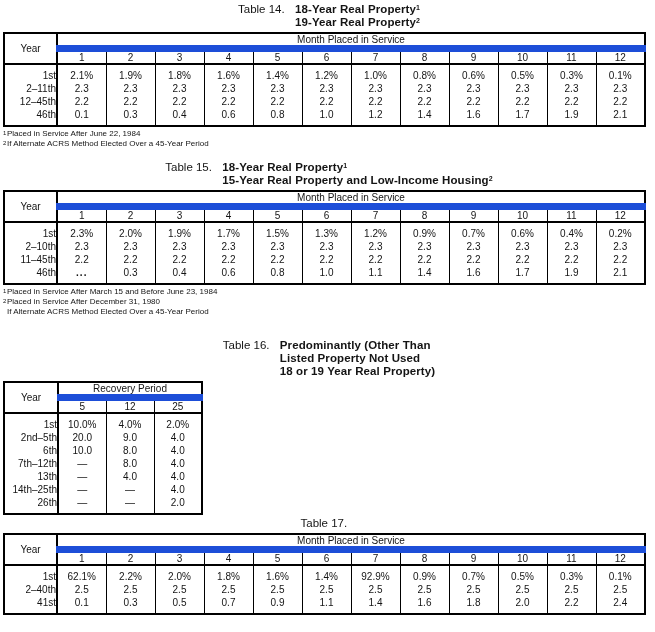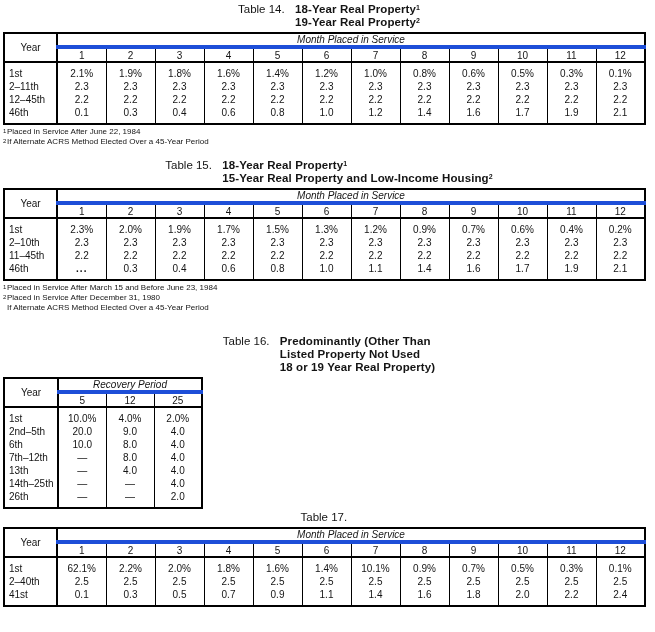--- a/index.html
+++ b/index.html
@@ -45,38 +45,37 @@
     padding: 0;
     text-align: center;
     white-space: nowrap;
     overflow: hidden;
   }
   th.year-head {
     border-right: 2px solid #000;
     border-bottom: 2px solid #000;
   }
   th.group-head {
-    border-bottom: 4px solid #1d4ed8;
+    border-bottom: 7px solid #1d4ed8;
     height: 14px;
-    font-style: italic;
   }
   tr.cols-row th {
     border-left: 1px solid #000;
     border-bottom: 2px solid #000;
     height: 15px;
   }
   tbody td {
     border-left: 1px solid #000;
     line-height: 13px;
     height: 13px;
   }
   tbody td.row-label {
     border-left: none;
     border-right: 2px solid #000;
-    text-align: left;
+    text-align: right;
     padding-left: 4px;
   }
   tbody tr:first-child td { padding-top: 4px; }
   tbody tr:last-child  td { padding-bottom: 4px; }
   td.dots { font-weight: bold; letter-spacing: 1px; }
 
   
   .footnotes { margin-top: 2px; font-size: 8px; line-height: 10px; }
   .footnote .fsup {
     font-size: 6px;
@@ -441,21 +440,21 @@
         </thead>
         <tbody>
           <tr>
             <td class="row-label">1st</td>
             <td>62.1%</td>
             <td>2.2%</td>
             <td>2.0%</td>
             <td>1.8%</td>
             <td>1.6%</td>
             <td>1.4%</td>
-            <td>10.1%</td>
+            <td>92.9%</td>
             <td>0.9%</td>
             <td>0.7%</td>
             <td>0.5%</td>
             <td>0.3%</td>
             <td>0.1%</td>
           </tr>
           <tr>
             <td class="row-label">2–40th</td>
             <td>2.5</td>
             <td>2.5</td>

